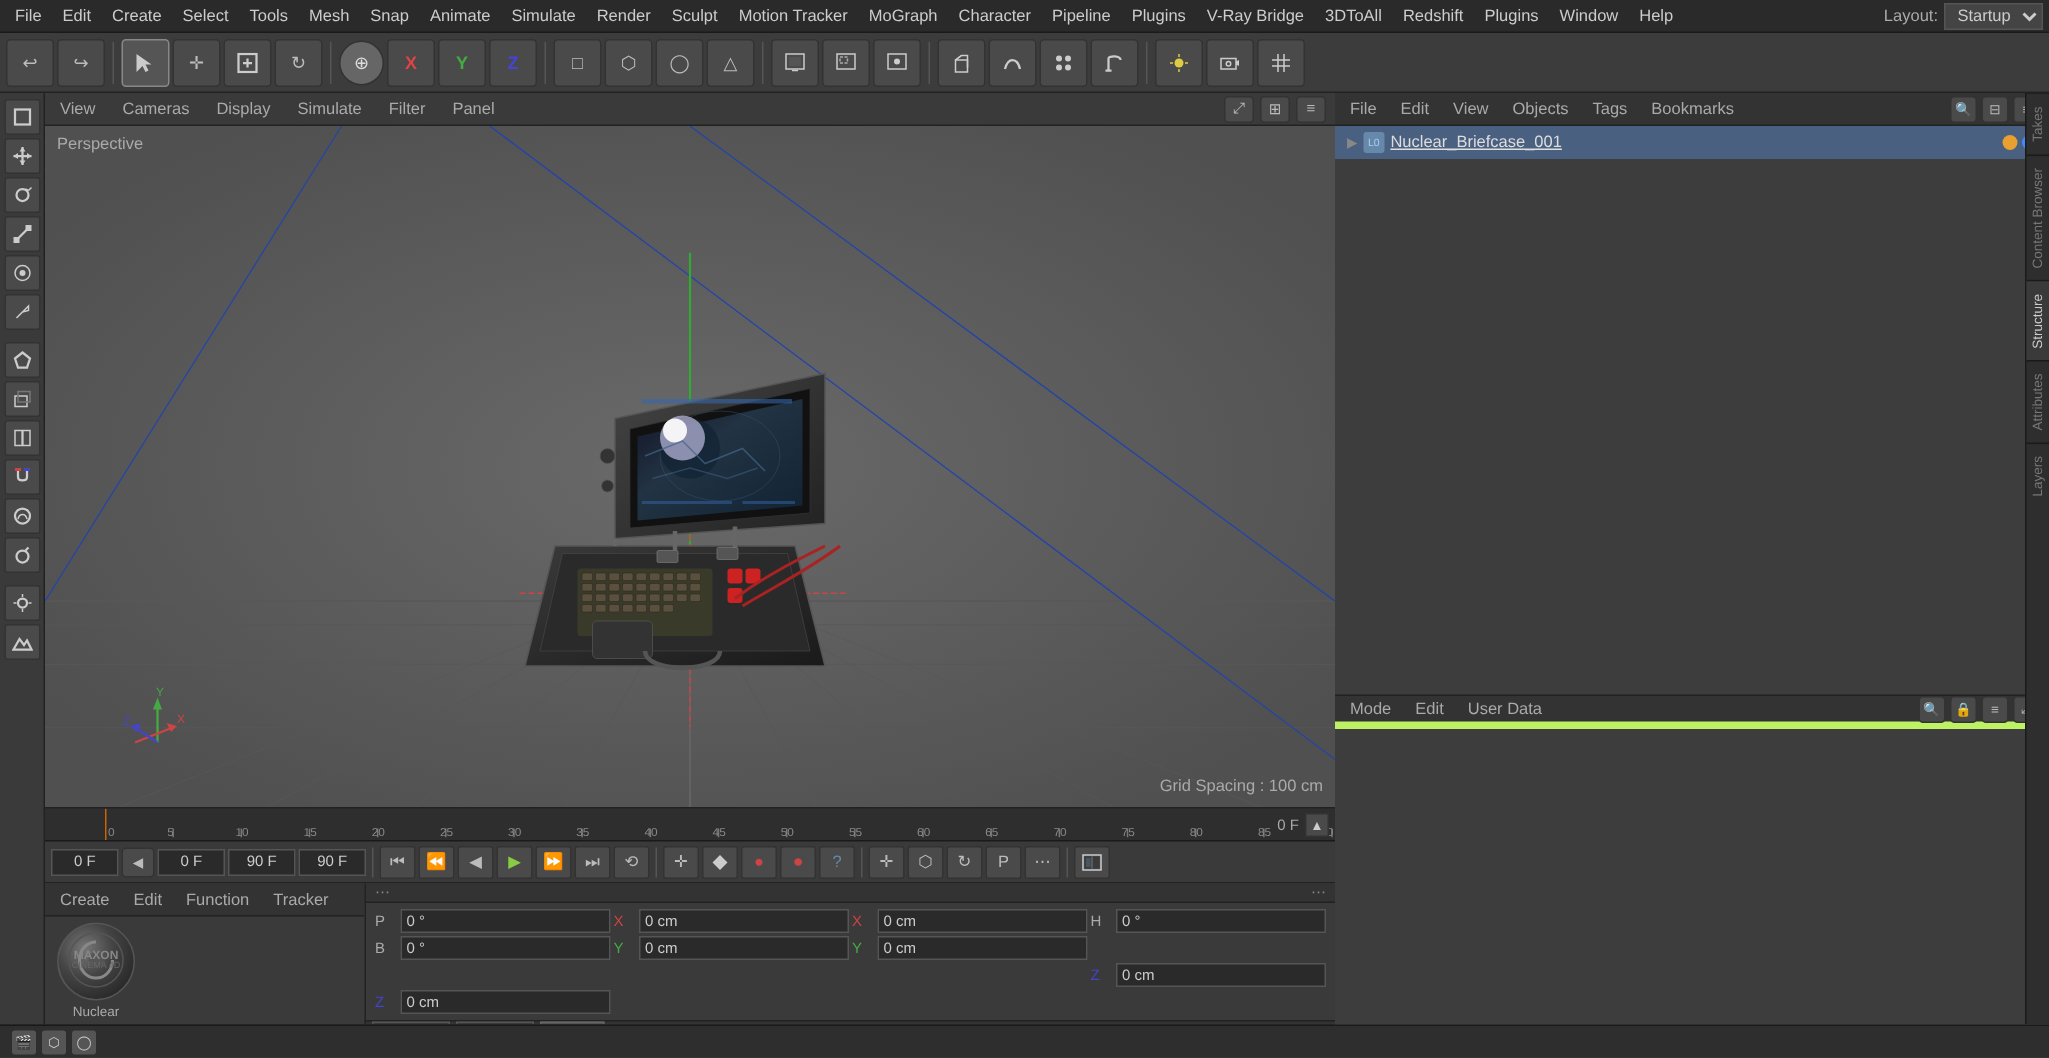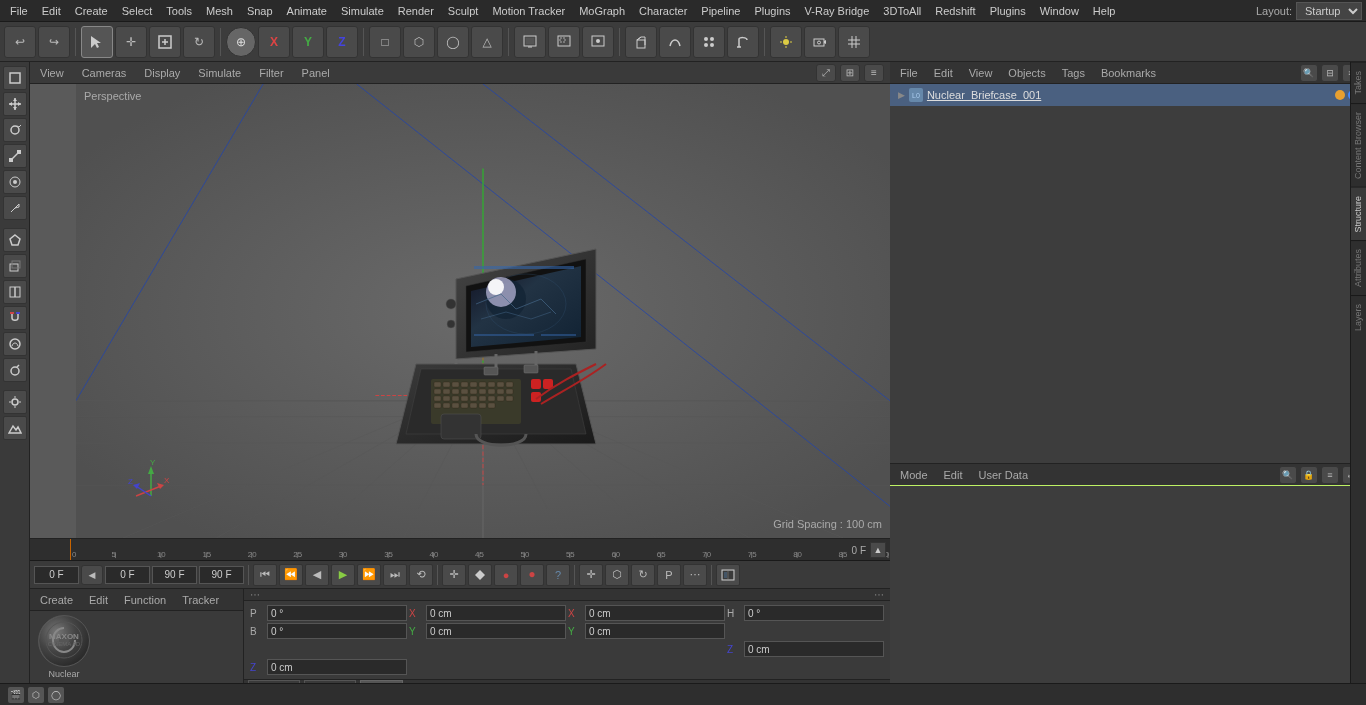--- a/index.html
+++ b/index.html
@@ -170,21 +170,21 @@
       border-radius: 50%;
       background: #4488ff;
     }
     .attr-panel-header {
       height: 22px;
       background: #333;
       display: flex;
       align-items: center;
       padding: 0 6px;
       gap: 8px;
-      border-bottom: 1px solid #bef264;
+      border-bottom: 5px solid #bef264;
     }
     .transport-field {
       background: #2a2a2a;
       border: 1px solid #555;
       color: #ccc;
       font-size: 10px;
       width: 50px;
       height: 18px;
       padding: 0 3px;
       text-align: center;
@@ -675,21 +675,21 @@
           <span class="viewport-header-btn">Simulate</span>
           <span class="viewport-header-btn">Filter</span>
           <span class="viewport-header-btn">Panel</span>
           <div style="margin-left:auto;display:flex;gap:4px;">
             <div class="toolbar-btn" style="width:20px;height:18px;font-size:10px;">⤢</div>
             <div class="toolbar-btn" style="width:20px;height:18px;font-size:10px;">⊞</div>
             <div class="toolbar-btn" style="width:20px;height:18px;font-size:10px;">≡</div>
           </div>
         </div>
 
-        <div style="flex:1;position:relative;background:#636363;overflow:hidden;height:calc(100% - 22px);margin-left:46px;">
+        <div style="flex:1;position:relative;background:#636363;overflow:hidden;height:calc(100% - 22px);">
 
           <div style="position:absolute;top:6px;left:8px;color:#aaa;font-size:11px;z-index:5;">Perspective</div>
 
           <svg style="position:absolute;top:0;left:0;width:100%;height:100%;" viewBox="0 0 870 430" preserveAspectRatio="none">
 
             <defs>
               <radialGradient id="bgGrad" cx="50%" cy="50%" r="60%">
                 <stop offset="0%" stop-color="#6a6a6a"></stop>
                 <stop offset="100%" stop-color="#505050"></stop>
               </radialGradient>

